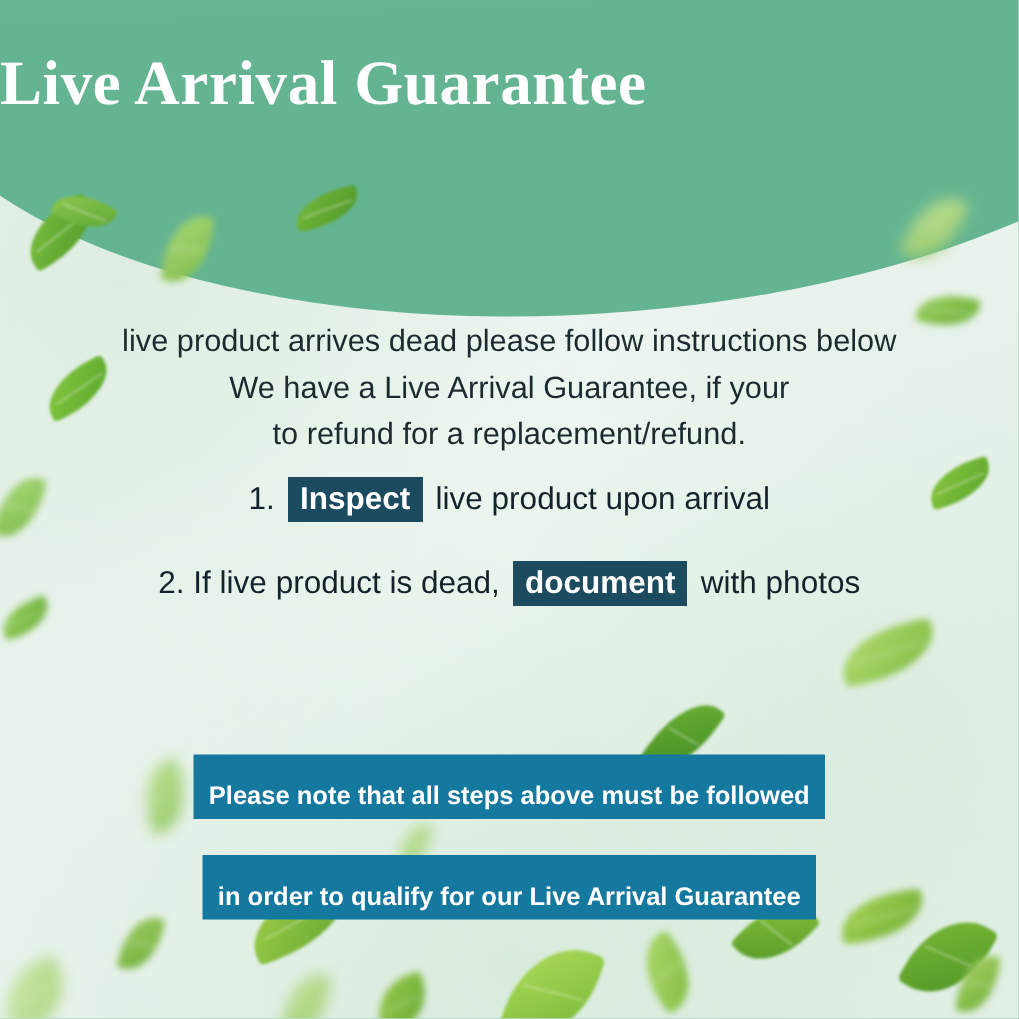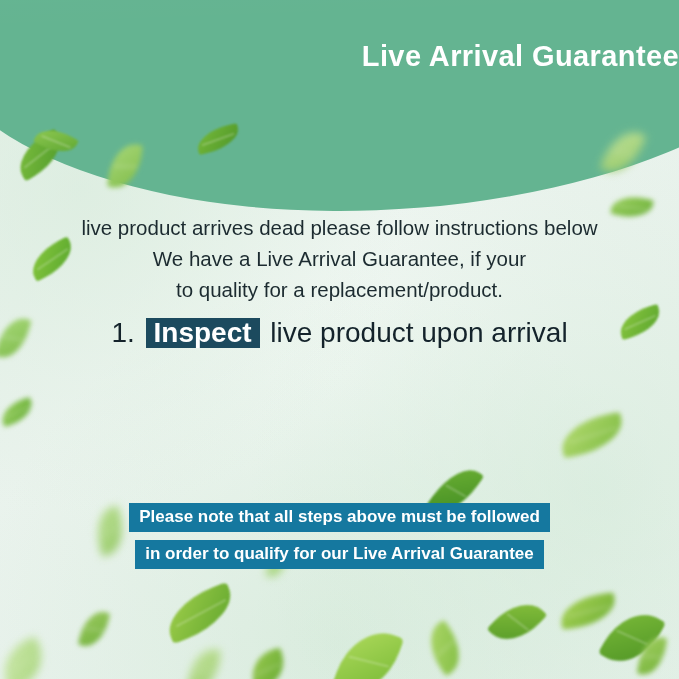--- a/index.html
+++ b/index.html
@@ -52,28 +52,29 @@
     inset:0;
     border-radius: inherit;
     background: linear-gradient(180deg, rgba(255,255,255,0.05) 0%, rgba(255,255,255,0) 60%);
   }
 
   .header-title {
     position: absolute;
     left: 0;
     right: 0;
     top: 30px;
-    text-align: right;
+    text-align: left;
     color: #ffffff;
-    font-size: 29px;
+    font-size: 42px;
     line-height: 52px;
     font-weight: 700;
     letter-spacing: 0.4px;
     z-index: 6;
     white-space: nowrap;
+    font-family: Liberation Serif, serif;
   }
 
   
   .leaf {
     position: absolute;
     border-radius: 80% 8% 80% 8%;
     z-index: 2;
   }
   .leaf.blur1 { filter: blur(1.2px); }
   .leaf.blur2 { filter: blur(2.6px); }
@@ -109,21 +110,21 @@
   }
 
   .steps {
     position: absolute;
     left: 0; right: 0;
     top: 318px;
   }
   .step {
     text-align: center;
     color: #14232b;
-    font-size: 28px;
+    font-size: 21px;
     line-height: 30px;
     margin-bottom: 26px;
     white-space: nowrap;
   }
   .step .num { font-weight: 400; }
   .hl {
     display: inline-block;
     background: #1c4a5e;
     color: #ffffff;
     font-weight: 700;
@@ -134,27 +135,27 @@
   }
 
   .note {
     position: absolute;
     left: 0; right: 0;
     top: 503px;
     text-align: center;
   }
   .note-line {
     display: block;
-    margin: 0 auto 8px auto;
+    margin: 0 auto 24px auto;
     background: #15789f;
     color: #ffffff;
     font-size: 17px;
     line-height: 22px;
     font-weight: 700;
-    padding: 3px 10px 4px 10px;
+    padding: 17px 10px 4px 10px;
     width: fit-content;
     white-space: nowrap;
   }
 </style>
 </head>
 <body>
 
 <div id="poster">
 
   <div class="wash"></div>
@@ -238,31 +239,37 @@
     </div>
 
   <div class="header-blob"></div>
   <div class="header-title">Live Arrival Guarantee</div>
 
   <div class="content">
 
     <div class="intro">
       <div>live product arrives dead please follow instructions below</div>
       <div>We have a Live Arrival Guarantee, if your</div>
-      <div>to quality for a replacement/product.</div>
+      <div>to refund for a replacement/refund.</div>
     </div>
 
     <div class="steps">
 
       <div class="step">
         <span class="num">1.</span>
         <span class="hl">Inspect</span>
         <span>live product upon arrival</span>
       </div>
 
+      <div class="step">
+        <span class="num">2.</span>
+        <span>If live product is dead,</span>
+        <span class="hl">document</span>
+        <span>with photos</span>
+      </div>
 
 
     </div>
 
     <div class="note">
       <span class="note-line">Please note that all steps above must be followed</span>
       <span class="note-line">in order to qualify for our Live Arrival Guarantee</span>
     </div>
 
   </div>

